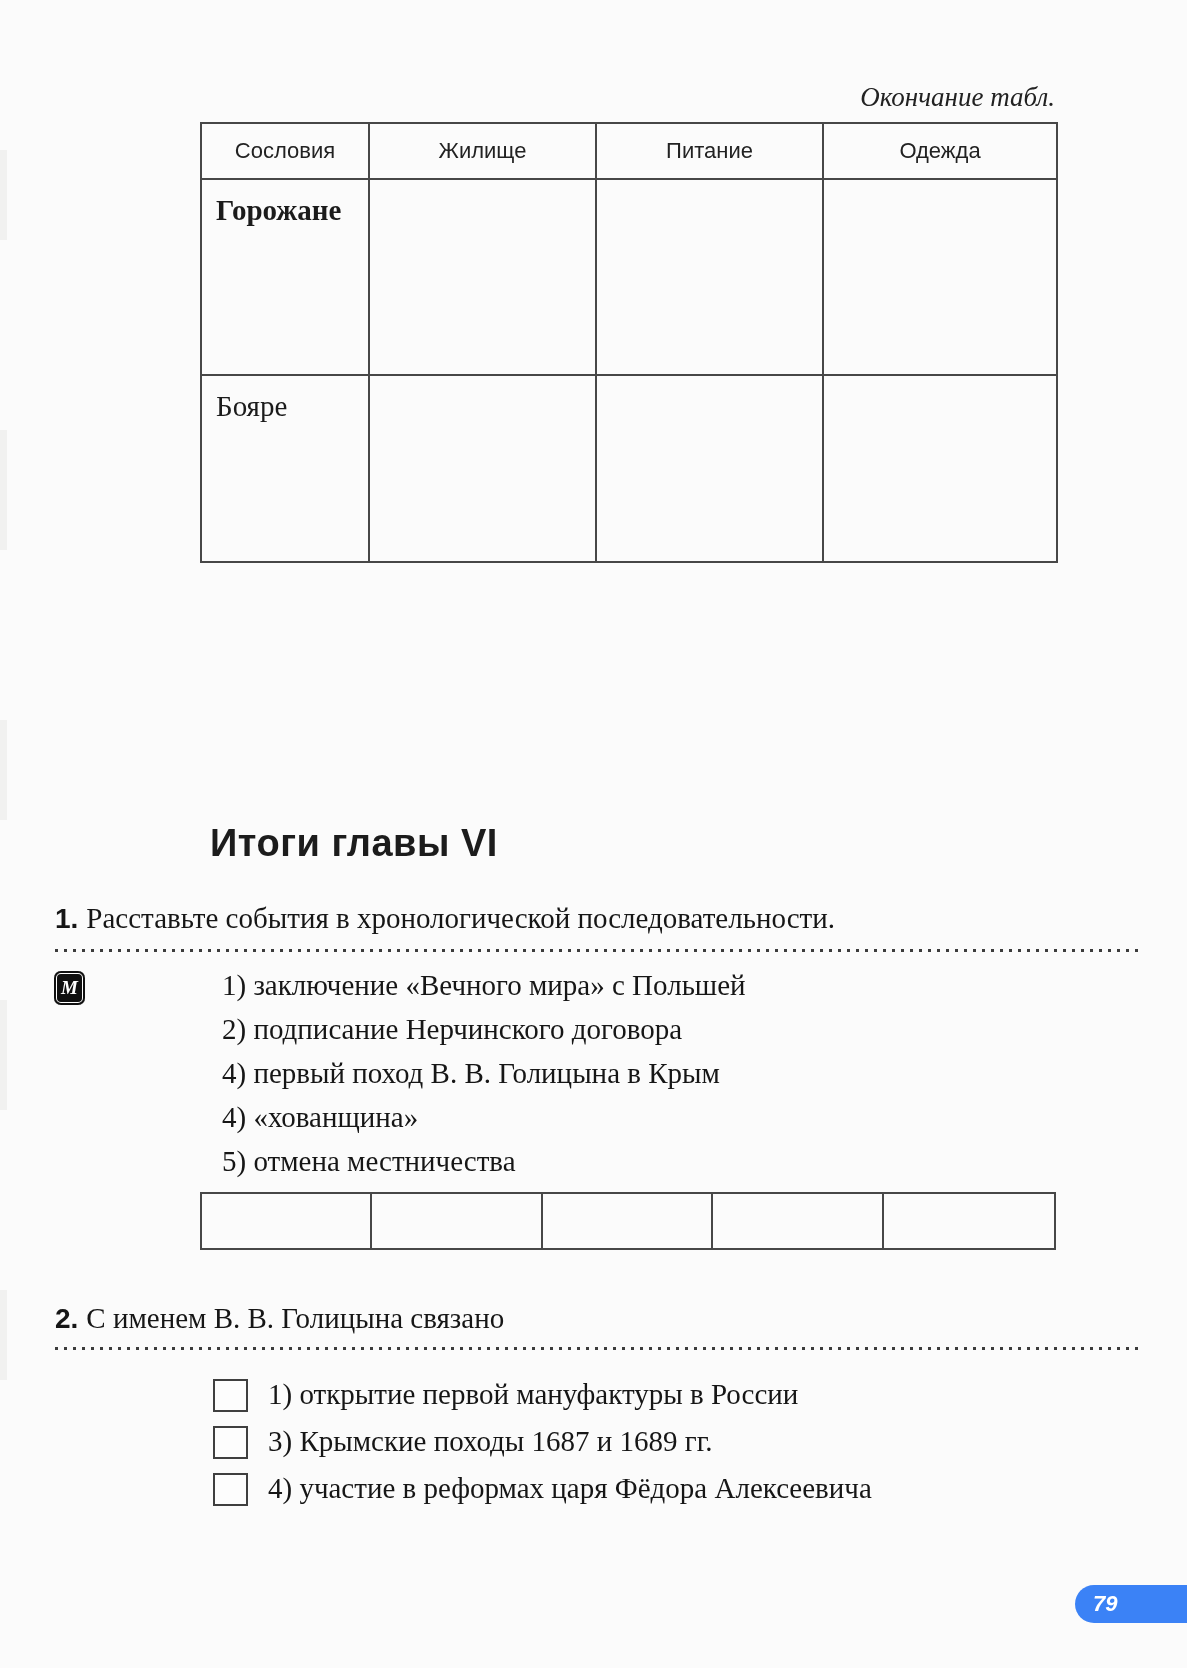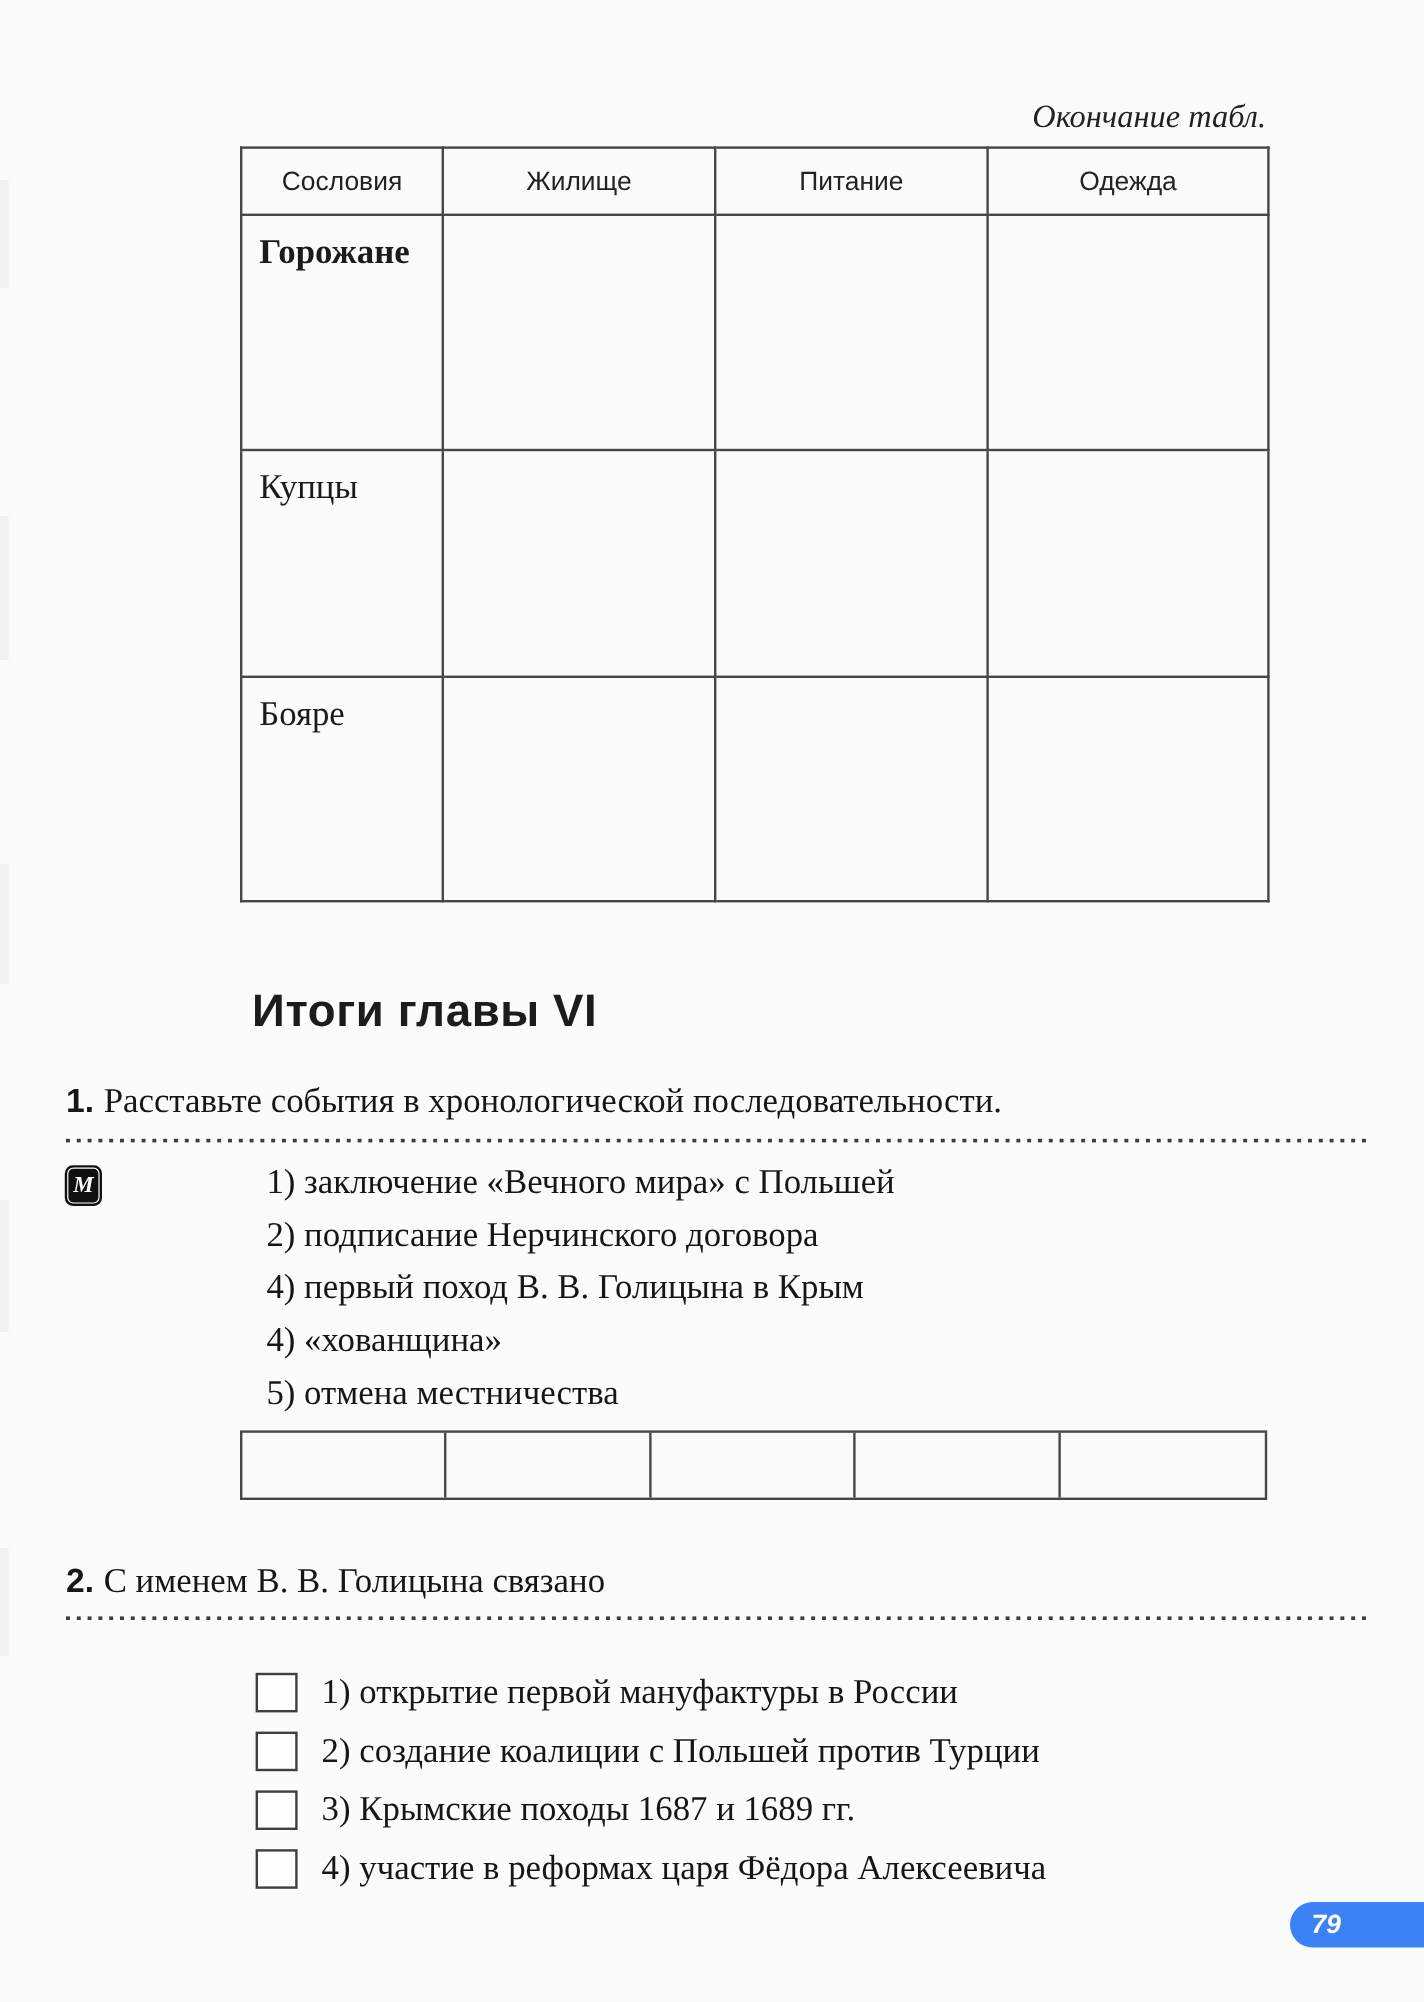--- a/index.html
+++ b/index.html
@@ -90,21 +90,21 @@
     display:grid;grid-template-columns:repeat(5,1fr);
     border:2px solid #474747;box-sizing:border-box;
   }
   .answer-cell{border-right:2px solid #474747;}
   .answer-cell:last-child{border-right:none;}
   
   .options{
     position:absolute;left:213px;top:1378px;
   }
   .option{
-    display:flex;align-items:flex-end;margin-bottom:14px;height:33px;margin-top:16px;
+    display:flex;align-items:flex-start;margin-bottom:14px;height:33px;
   }
   .checkbox{
     width:31px;height:29px;border:2px solid #3f3f3f;background:#fdfdfd;
     flex:0 0 auto;margin-top:1px;
   }
   .option-text{
     margin-left:20px;font-size:29px;line-height:33px;white-space:nowrap;color:#161616;
   }
   
   .page-badge{
@@ -144,26 +144,20 @@
       <th>Одежда</th>
     </tr>
   </thead>
   <tbody>
     <tr class="row-1">
       <td class="row-label">Горожане</td>
       <td></td>
       <td></td>
       <td></td>
     </tr>
-    <tr class="row-2">
-      <td class="row-label">Купцы</td>
-      <td></td>
-      <td></td>
-      <td></td>
-    </tr>
     <tr class="row-3">
       <td class="row-label">Бояре</td>
       <td></td>
       <td></td>
       <td></td>
     </tr>
   </tbody>
 </table>
 
 <h1 class="section-title">Итоги главы VI</h1>
@@ -195,24 +189,20 @@
 
 <div class="question q2">
   <span class="qnum">2.</span><span>С именем В. В. Голицына связано</span>
 </div>
 <div class="dotted d2"></div>
 
 <div class="options">
   <div class="option">
     <span class="checkbox"></span>
     <span class="option-text">1) открытие первой мануфактуры в России</span>
-  </div>
-  <div class="option">
-    <span class="checkbox"></span>
-    <span class="option-text">2) создание коалиции с Польшей против Турции</span>
   </div>
   <div class="option">
     <span class="checkbox"></span>
     <span class="option-text">3) Крымские походы 1687 и 1689 гг.</span>
   </div>
   <div class="option">
     <span class="checkbox"></span>
     <span class="option-text">4) участие в реформах царя Фёдора Алексеевича</span>
   </div>
 </div>

